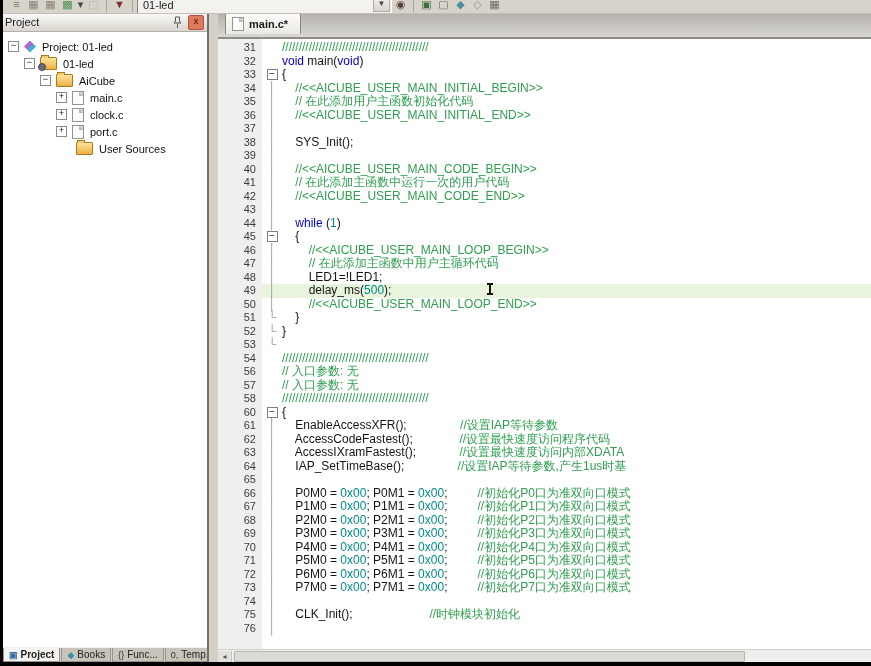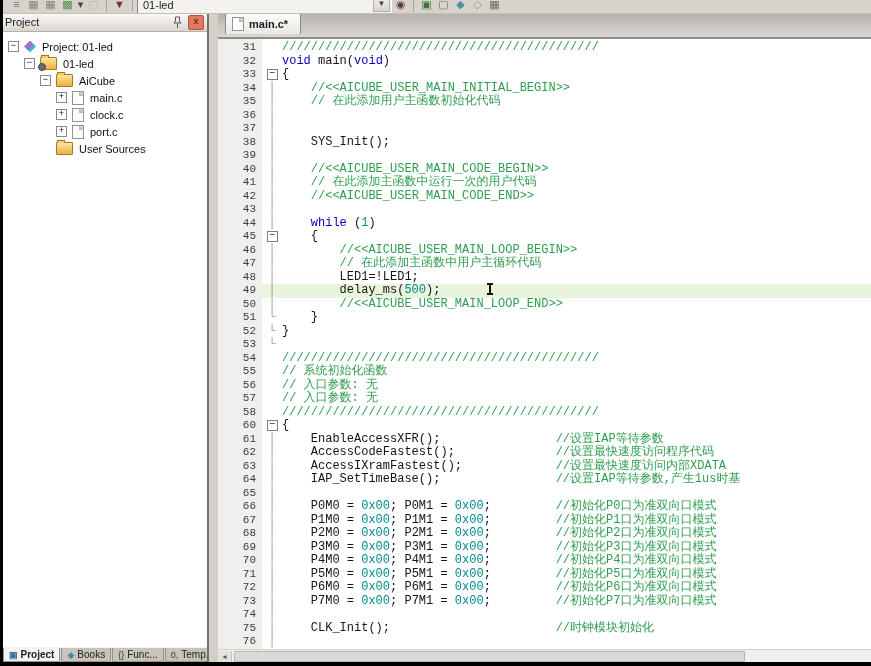--- a/index.html
+++ b/index.html
@@ -40,21 +40,21 @@
   .btab .bic{font-size:9px;margin-right:3px}
 
   .gap{flex:none;width:9px;background:#d4d0c8}
 
   
   .editor{flex:1;min-width:0;display:flex;flex-direction:column;background:#fff}
   .tab-bar{flex:none;height:24px;background:linear-gradient(#b4b1ac,#d9d7d3);border-bottom:2px solid #8f8c86;display:flex;align-items:flex-start;padding-left:7px}
   .etab{height:20px;background:linear-gradient(#fbfbf9,#ebe9e5);border:1px solid #8a8781;border-bottom:none;border-radius:2px 2px 0 0;display:flex;align-items:center;padding:0 12px 0 6px;font-size:11px;font-weight:bold;color:#1a1a1a}
   .etab .ic{margin-right:5px}
   .code-wrap{flex:1;position:relative;overflow:hidden;background:linear-gradient(to right,#efefed 44px,#fff 44px);padding-top:2px}
-  .code-row{display:flex;height:13.5px;line-height:13.5px;font-family:Liberation Mono, monospace;font-size:12px;white-space:pre}
+  .code-row{display:flex;height:13.5px;line-height:13.5px;font-family:Liberation Sans, sans-serif;font-size:12px;white-space:pre}
   .ln{flex:none;width:38px;text-align:right;padding-right:6px;color:#3c3c3c;font-size:11px}
   .rest{flex:1;display:flex;min-width:0}
   .code-row.hl .rest{background:var(--line_highlight)}
   .fold{flex:none;width:20px;text-align:center;color:#9b9b9b;font-size:12px}
   .fbox{display:inline-block;width:9px;height:9px;border:1px solid #7f7f7f;line-height:7px;font-size:10px;color:#222;background:#fff;vertical-align:1px}
   .codetext{flex:1;color:var(--plain)}
   .sg-c{color:var(--comment)}
   .sg-k{color:var(--keyword)}
   .sg-n{color:var(--number)}
   .sg-p{color:var(--plain)}
@@ -137,21 +137,21 @@
           <div class="trow" style="padding-left: 56px;">
             <span class="exp">+</span>
             <span class="ic ic-file"></span>
             <span>clock.c</span>
           </div>
           <div class="trow" style="padding-left: 56px;">
             <span class="exp">+</span>
             <span class="ic ic-file"></span>
             <span>port.c</span>
           </div>
-          <div class="trow" style="padding-left: 40px; text-align: center;">
+          <div class="trow" style="padding-left: 60px; text-align: center;">
             <span class="exp none"></span>
             <span class="ic ic-folder"></span>
             <span>User Sources</span>
           </div>
         </div>
       <div class="bottom-tabs" id="bottomTabs">
           <div class="btab active">
             <span class="bic" style="color: rgb(58, 110, 165);">▣</span>
             <span>Project</span>
           </div>
@@ -178,40 +178,39 @@
           <span class="ic ic-file"></span>
           <span>main.c*</span>
         </div>
       </div>
       <div class="code-wrap" id="codeWrap">
           <div class="code-row"><span class="ln">31</span><span class="rest"><span class="fold"></span><span class="codetext"><span class="sg-c">////////////////////////////////////////////</span></span></span></div>
           <div class="code-row"><span class="ln">32</span><span class="rest"><span class="fold"></span><span class="codetext"><span class="sg-k">void</span><span class="sg-p"> main(</span><span class="sg-k">void</span><span class="sg-p">)</span></span></span></div>
           <div class="code-row"><span class="ln">33</span><span class="rest"><span class="fold"><span class="fbox">−</span></span><span class="codetext"><span class="sg-p">{</span></span></span></div>
           <div class="code-row"><span class="ln">34</span><span class="rest"><span class="fold">│</span><span class="codetext"><span class="sg-p">    </span><span class="sg-c">//&lt;&lt;AICUBE_USER_MAIN_INITIAL_BEGIN&gt;&gt;</span></span></span></div>
           <div class="code-row"><span class="ln">35</span><span class="rest"><span class="fold">│</span><span class="codetext"><span class="sg-p">    </span><span class="sg-c">// 在此添加用户主函数初始化代码</span></span></span></div>
-          <div class="code-row"><span class="ln">36</span><span class="rest"><span class="fold">│</span><span class="codetext"><span class="sg-p">    </span></span></span></div>
+          <div class="code-row"><span class="ln">36</span><span class="rest"><span class="fold">│</span><span class="codetext"><span class="sg-p">    </span><span class="sg-c">//&lt;&lt;AICUBE_USER_MAIN_INITIAL_END&gt;&gt;</span></span></span></div>
           <div class="code-row"><span class="ln">37</span><span class="rest"><span class="fold">│</span><span class="codetext"></span></span></div>
           <div class="code-row"><span class="ln">38</span><span class="rest"><span class="fold">│</span><span class="codetext"><span class="sg-p">    SYS_Init();</span></span></span></div>
           <div class="code-row"><span class="ln">39</span><span class="rest"><span class="fold">│</span><span class="codetext"></span></span></div>
           <div class="code-row"><span class="ln">40</span><span class="rest"><span class="fold">│</span><span class="codetext"><span class="sg-p">    </span><span class="sg-c">//&lt;&lt;AICUBE_USER_MAIN_CODE_BEGIN&gt;&gt;</span></span></span></div>
           <div class="code-row"><span class="ln">41</span><span class="rest"><span class="fold">│</span><span class="codetext"><span class="sg-p">    </span><span class="sg-c">// 在此添加主函数中运行一次的用户代码</span></span></span></div>
           <div class="code-row"><span class="ln">42</span><span class="rest"><span class="fold">│</span><span class="codetext"><span class="sg-p">    </span><span class="sg-c">//&lt;&lt;AICUBE_USER_MAIN_CODE_END&gt;&gt;</span></span></span></div>
           <div class="code-row"><span class="ln">43</span><span class="rest"><span class="fold">│</span><span class="codetext"></span></span></div>
           <div class="code-row"><span class="ln">44</span><span class="rest"><span class="fold">│</span><span class="codetext"><span class="sg-p">    </span><span class="sg-k">while</span><span class="sg-p"> (</span><span class="sg-n">1</span><span class="sg-p">)</span></span></span></div>
           <div class="code-row"><span class="ln">45</span><span class="rest"><span class="fold"><span class="fbox">−</span></span><span class="codetext"><span class="sg-p">    {</span></span></span></div>
           <div class="code-row"><span class="ln">46</span><span class="rest"><span class="fold">│</span><span class="codetext"><span class="sg-p">        </span><span class="sg-c">//&lt;&lt;AICUBE_USER_MAIN_LOOP_BEGIN&gt;&gt;</span></span></span></div>
           <div class="code-row"><span class="ln">47</span><span class="rest"><span class="fold">│</span><span class="codetext"><span class="sg-p">        </span><span class="sg-c">// 在此添加主函数中用户主循环代码</span></span></span></div>
           <div class="code-row"><span class="ln">48</span><span class="rest"><span class="fold">│</span><span class="codetext"><span class="sg-p">        LED1=!LED1;</span></span></span></div>
           <div class="code-row hl"><span class="ln">49</span><span class="rest"><span class="fold">│</span><span class="codetext"><span class="sg-p">        delay_ms(</span><span class="sg-n">500</span><span class="sg-p">);</span></span></span></div>
           <div class="code-row"><span class="ln">50</span><span class="rest"><span class="fold">│</span><span class="codetext"><span class="sg-p">        </span><span class="sg-c">//&lt;&lt;AICUBE_USER_MAIN_LOOP_END&gt;&gt;</span></span></span></div>
           <div class="code-row"><span class="ln">51</span><span class="rest"><span class="fold">└</span><span class="codetext"><span class="sg-p">    }</span></span></span></div>
           <div class="code-row"><span class="ln">52</span><span class="rest"><span class="fold">└</span><span class="codetext"><span class="sg-p">}</span></span></span></div>
           <div class="code-row"><span class="ln">53</span><span class="rest"><span class="fold">└</span><span class="codetext"></span></span></div>
           <div class="code-row"><span class="ln">54</span><span class="rest"><span class="fold"></span><span class="codetext"><span class="sg-c">////////////////////////////////////////////</span></span></span></div>
-          <div class="code-row"><span class="ln">55</span><span class="rest"><span class="fold"></span><span class="codetext"><span class="sg-c">// 系统初始化函数</span></span></span></div>
           <div class="code-row"><span class="ln">56</span><span class="rest"><span class="fold"></span><span class="codetext"><span class="sg-c">// 入口参数: 无</span></span></span></div>
           <div class="code-row"><span class="ln">57</span><span class="rest"><span class="fold"></span><span class="codetext"><span class="sg-c">// 入口参数: 无</span></span></span></div>
           <div class="code-row"><span class="ln">58</span><span class="rest"><span class="fold"></span><span class="codetext"><span class="sg-c">////////////////////////////////////////////</span></span></span></div>
           <div class="code-row"><span class="ln">60</span><span class="rest"><span class="fold"><span class="fbox">−</span></span><span class="codetext"><span class="sg-p">{</span></span></span></div>
           <div class="code-row"><span class="ln">61</span><span class="rest"><span class="fold">│</span><span class="codetext"><span class="sg-p">    EnableAccessXFR();                </span><span class="sg-c">//设置IAP等待参数</span></span></span></div>
           <div class="code-row"><span class="ln">62</span><span class="rest"><span class="fold">│</span><span class="codetext"><span class="sg-p">    AccessCodeFastest();              </span><span class="sg-c">//设置最快速度访问程序代码</span></span></span></div>
           <div class="code-row"><span class="ln">63</span><span class="rest"><span class="fold">│</span><span class="codetext"><span class="sg-p">    AccessIXramFastest();             </span><span class="sg-c">//设置最快速度访问内部XDATA</span></span></span></div>
           <div class="code-row"><span class="ln">64</span><span class="rest"><span class="fold">│</span><span class="codetext"><span class="sg-p">    IAP_SetTimeBase();                </span><span class="sg-c">//设置IAP等待参数,产生1us时基</span></span></span></div>
           <div class="code-row"><span class="ln">65</span><span class="rest"><span class="fold">│</span><span class="codetext"></span></span></div>
           <div class="code-row"><span class="ln">66</span><span class="rest"><span class="fold">│</span><span class="codetext"><span class="sg-p">    P0M0 = </span><span class="sg-n">0x00</span><span class="sg-p">; P0M1 = </span><span class="sg-n">0x00</span><span class="sg-p">;         </span><span class="sg-c">//初始化P0口为准双向口模式</span></span></span></div>

